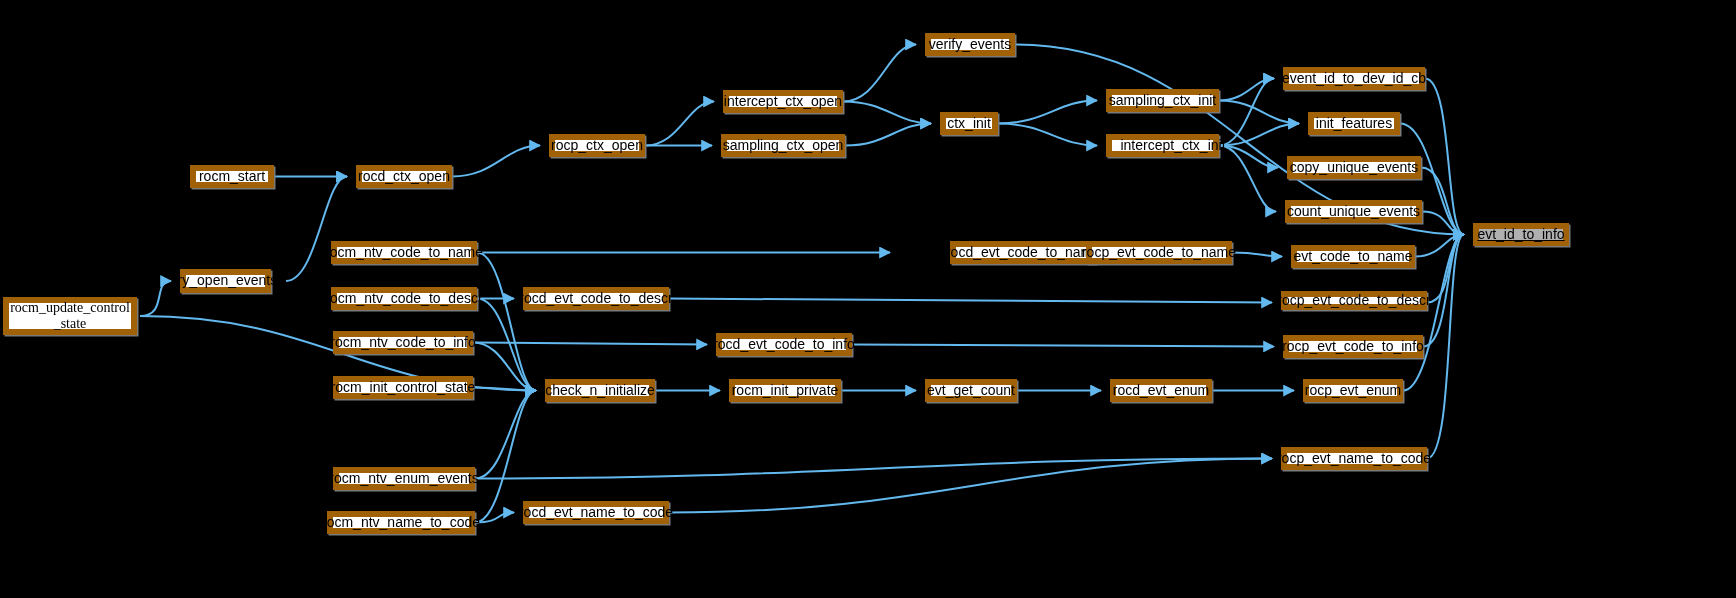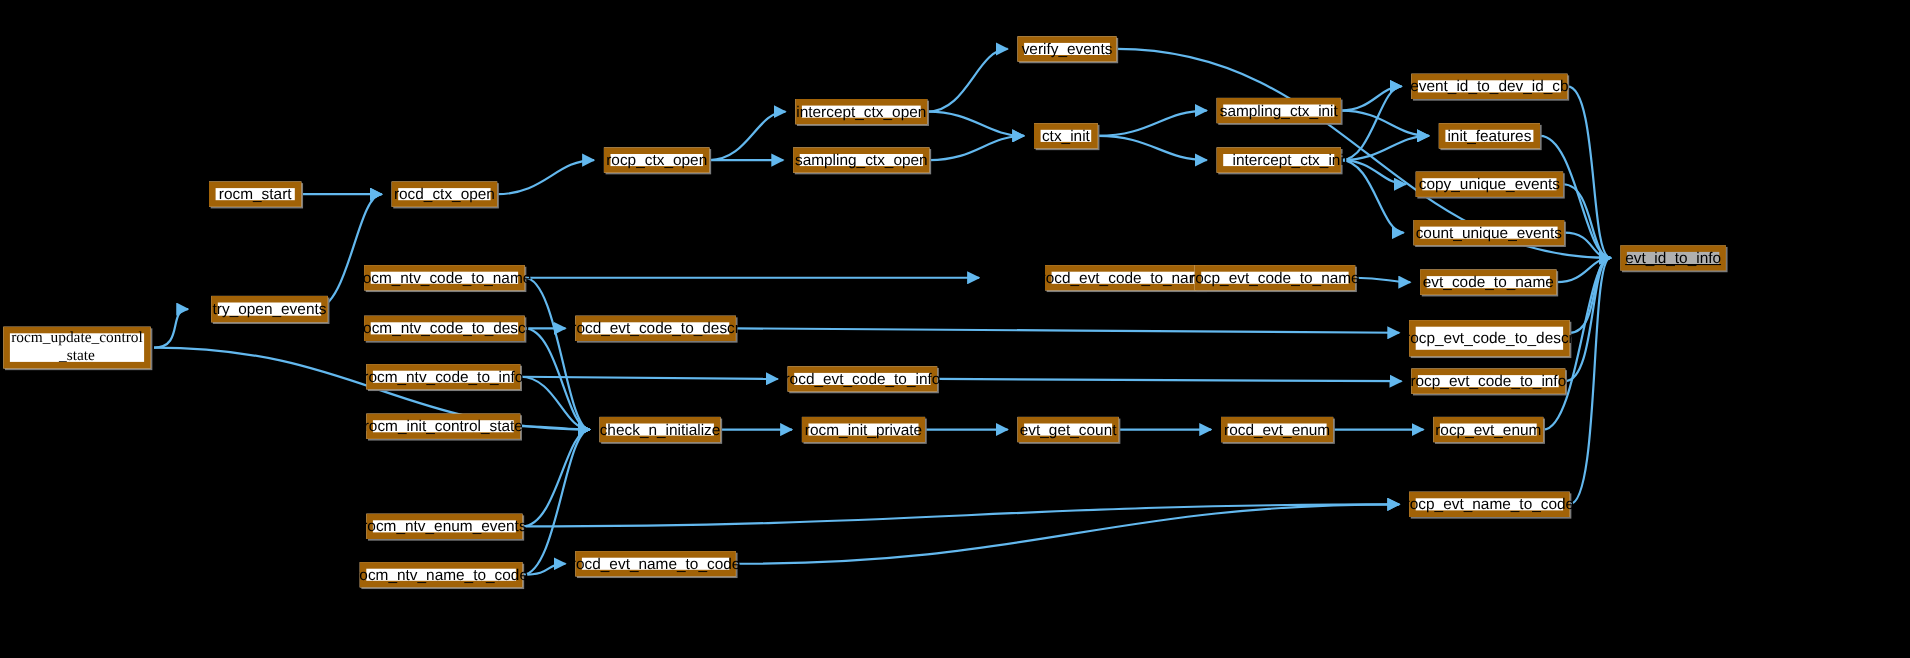--- a/index.html
+++ b/index.html
@@ -69,42 +69,42 @@
         <path d="M 475 478.5 C 837.7 478.5, 918.3 458.5, 1272 458.5" marker-end="url(#arrow)" stroke="#63b8ee"></path>
         <path d="M 1427 458.5 C 1455 458.5, 1445 234.5, 1464 234.5" marker-end="url(#arrow)" stroke="#63b8ee"></path>
         <path d="M 475 522.5 C 506.5 522.5, 513.5 390.5, 536 390.5" marker-end="url(#arrow)" stroke="#63b8ee"></path>
         <path d="M 475 522.5 C 503 522.5, 495 512.5, 514 512.5" marker-end="url(#arrow)" stroke="#63b8ee"></path>
         <path d="M 669 512.5 C 944.4000000000001 512.5, 1005.5999999999999 458.5, 1272 458.5" marker-end="url(#arrow)" stroke="#63b8ee"></path>
       </g>
   </svg>
   <div id="node-layer">
       <div class="node" style="left: 3px; top: 297px; width: 134px; height: 38px; font-family: Liberation Serif, serif;">rocm_update_control
 _state</div>
-      <div class="node" style="left: 180px; top: 269px; width: 106px; height: 24px; margin-left: 12px;">try_open_events</div>
+      <div class="node" style="left: 180px; top: 269px; width: 91px; height: 24px;">try_open_events</div>
       <div class="node" style="left: 190px; top: 165px; width: 84px; height: 23px;">rocm_start</div>
       <div class="node" style="left: 356px; top: 165px; width: 96px; height: 23px;">rocd_ctx_open</div>
       <div class="node" style="left: 549px; top: 134px; width: 96px; height: 23px;">rocp_ctx_open</div>
       <div class="node" style="left: 723px; top: 90px; width: 120px; height: 23px;">intercept_ctx_open</div>
       <div class="node" style="left: 721px; top: 134px; width: 124px; height: 23px;">sampling_ctx_open</div>
       <div class="node" style="left: 925px; top: 33px; width: 90px; height: 23px;">verify_events</div>
       <div class="node" style="left: 940px; top: 112px; width: 58px; height: 23px;">ctx_init</div>
       <div class="node" style="left: 1106px; top: 89px; width: 113px; height: 23px;">sampling_ctx_init</div>
       <div class="node" style="left: 1106px; top: 134px; width: 113px; height: 23px; padding-left: 21px;">intercept_ctx_init</div>
       <div class="node" style="left: 1283px; top: 67px; width: 142px; height: 23px;">event_id_to_dev_id_cb</div>
       <div class="node" style="left: 1308px; top: 112px; width: 92px; height: 23px;">init_features</div>
       <div class="node" style="left: 1287px; top: 156px; width: 134px; height: 23px;">copy_unique_events</div>
       <div class="node" style="left: 1285px; top: 200px; width: 137px; height: 23px;">count_unique_events</div>
       <div class="node highlight" style="left: 1473px; top: 223px; width: 96px; height: 23px;">evt_id_to_info</div>
       <div class="node" style="left: 331px; top: 241px; width: 146px; height: 23px;">rocm_ntv_code_to_name</div>
       <div class="node" style="left: 950px; top: 241px; width: 146px; height: 23px;">rocd_evt_code_to_name</div>
       <div class="node" style="left: 1086px; top: 241px; width: 146px; height: 23px;">rocp_evt_code_to_name</div>
       <div class="node" style="left: 1291px; top: 245px; width: 124px; height: 23px;">evt_code_to_name</div>
       <div class="node" style="left: 331px; top: 287px; width: 146px; height: 23px;">rocm_ntv_code_to_descr</div>
       <div class="node" style="left: 523px; top: 287px; width: 146px; height: 23px;">rocd_evt_code_to_descr</div>
-      <div class="node" style="left: 1281px; top: 291px; width: 146px; height: 33px;">rocp_evt_code_to_descr</div>
+      <div class="node" style="left: 1281px; top: 291px; width: 146px; height: 19px;">rocp_evt_code_to_descr</div>
       <div class="node" style="left: 333px; top: 331px; width: 140px; height: 23px;">rocm_ntv_code_to_info</div>
       <div class="node" style="left: 716px; top: 333px; width: 136px; height: 23px;">rocd_evt_code_to_info</div>
       <div class="node" style="left: 1283px; top: 335px; width: 140px; height: 23px;">rocp_evt_code_to_info</div>
       <div class="node" style="left: 333px; top: 376px; width: 140px; height: 23px;">rocm_init_control_state</div>
       <div class="node" style="left: 545px; top: 379px; width: 110px; height: 23px;">check_n_initialize</div>
       <div class="node" style="left: 729px; top: 379px; width: 112px; height: 23px;">rocm_init_private</div>
       <div class="node" style="left: 925px; top: 379px; width: 92px; height: 23px;">evt_get_count</div>
       <div class="node" style="left: 1110px; top: 379px; width: 102px; height: 23px;">rocd_evt_enum</div>
       <div class="node" style="left: 1303px; top: 379px; width: 100px; height: 23px;">rocp_evt_enum</div>
       <div class="node" style="left: 333px; top: 467px; width: 142px; height: 23px;">rocm_ntv_enum_events</div>

